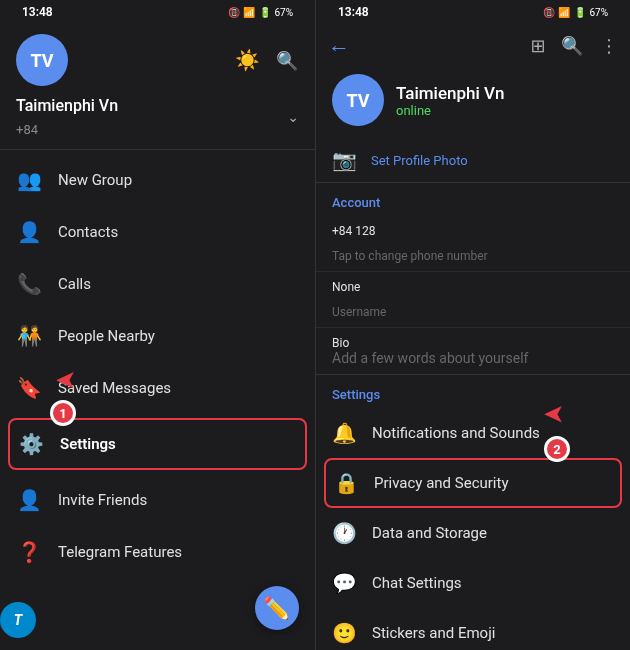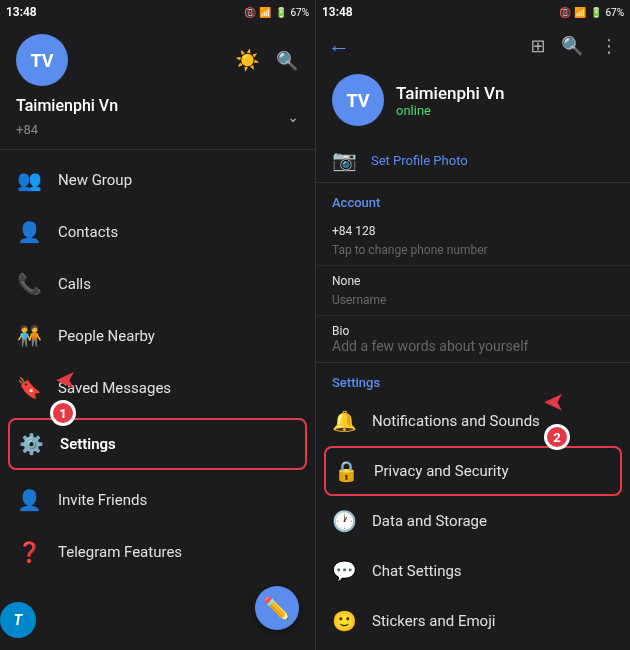--- a/index.html
+++ b/index.html
@@ -35,21 +35,21 @@
       border-left: 1px solid #333;
     }
 
     
     .status-bar {
       height: 24px;
       background: #1c1c1e;
       display: flex;
       align-items: center;
       justify-content: space-between;
-      padding: 0 6px;
+      padding: 0 22px;
       flex-shrink: 0;
     }
     .status-time {
       font-size: 12px;
       color: #fff;
       font-weight: 600;
     }
     .status-icons {
       display: flex;
       align-items: center;
@@ -275,21 +275,21 @@
       padding: 8px 16px;
       border-bottom: 1px solid #2a2a2a;
     }
     .settings-value {
       font-size: 12px;
       color: #e0e0e0;
     }
     .settings-label-small {
       font-size: 12px;
       color: #666;
-      margin-top: 5px;
+      margin-top: 11px;
     }
     .settings-placeholder {
       font-size: 14px;
       color: #666;
     }
 
     .settings-menu-item {
       display: flex;
       align-items: center;
       padding: 13px 16px;

